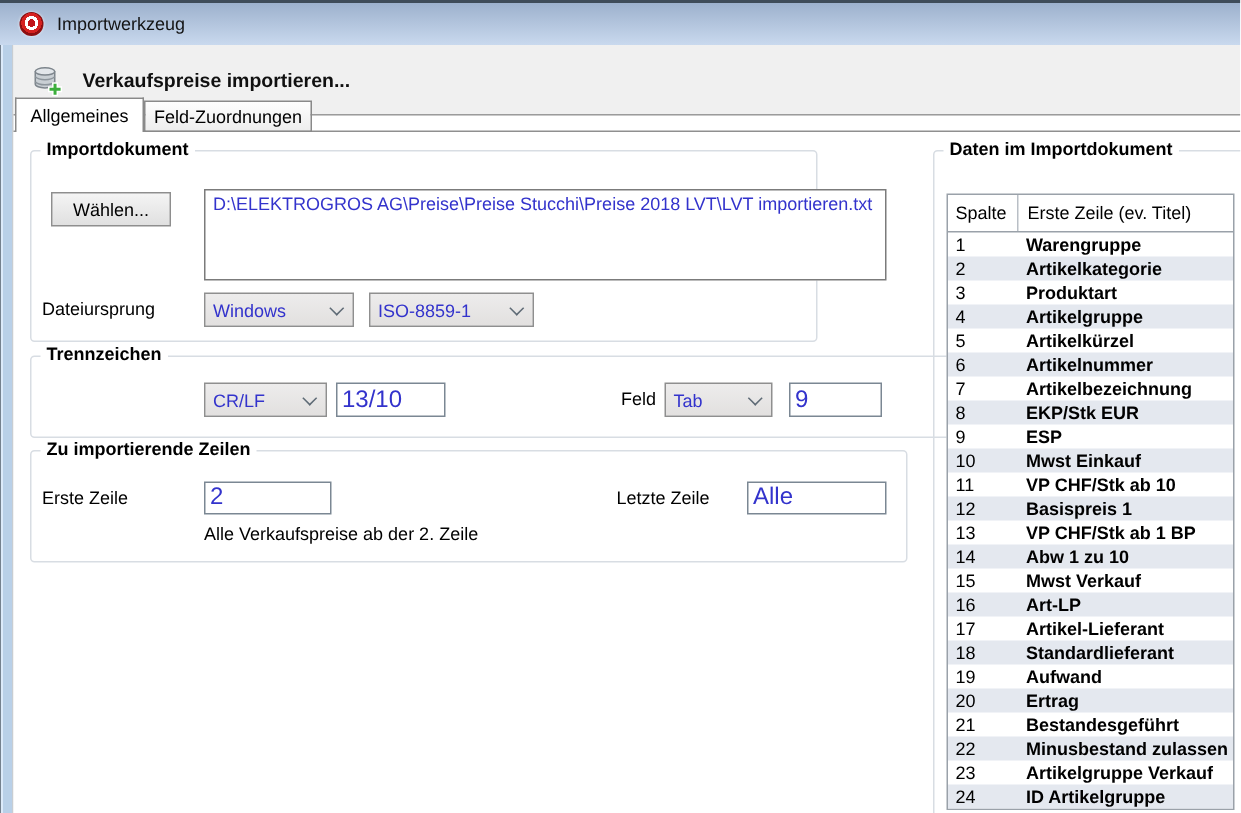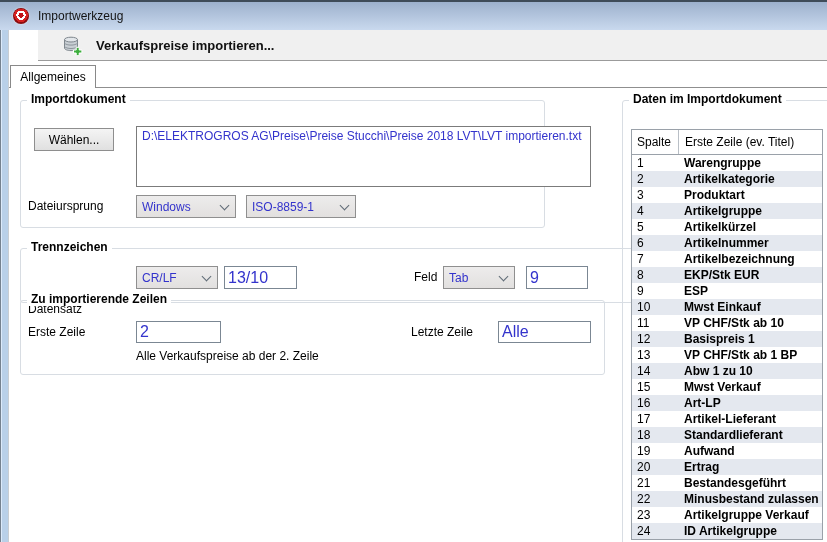--- a/index.html
+++ b/index.html
@@ -21,23 +21,23 @@
       #c01318 0 2.6px, #ffffff 2.6px 4.6px, #d5201f 4.6px 6.8px, #8d0e10 6.8px 8px);
     box-shadow:0 0 2px rgba(255,255,255,.8);
   }
   .titlebar-text { color:#141414; }
   .frame-left {
     position:absolute; top:30px; left:0; bottom:0; width:9px;
     background:linear-gradient(90deg,#75818e 0 1px,#dceafa 1px 2px,#b9d0e8 2px 8px,#c8cdd2 8px 9px);
   }
   
   .toolbar {
-    position:absolute; top:30px; left:9px; right:0; height:31px; box-sizing:border-box;
+    position:absolute; top:30px; left:9px; right:0; height:47px; box-sizing:border-box;
     background:#f0f0f0; border-bottom:1px solid #9b9b9b;
-    display:flex; align-items:center; padding-left:24px; gap:11px;margin-left:29px;
+    display:flex; align-items:center; padding-left:12px; gap:11px;
   }
   .toolbar-title { font-weight:bold; font-size:13px; color:#101010; }
   
   .tab-baseline { position:absolute; top:87px; left:9px; right:0; height:1px; background:#8f8f8f; z-index:1; }
   .tab { position:absolute; box-sizing:border-box; border:1px solid #898989; display:flex; align-items:center; justify-content:center; cursor:default; }
   .tab.active { left:10px; top:65px; width:86px; height:23px; background:#fff; border-bottom:none; z-index:3; }
   .tab.inactive { left:96px; top:67px; width:112px; height:21px; background:linear-gradient(#fdfdfd,#ededed); z-index:2; }
   
   .content { position:absolute; top:88px; left:9px; right:0; bottom:0; background:#fff; }
   .group {
@@ -106,39 +106,40 @@
         <path d="M2.5 8.2 c1.2 1.2 3.6 1.9 6.5 1.9 s5.3 -.7 6.5 -1.9" fill="none" stroke="#8d959c"></path>
         <path d="M2.5 11.6 c1.2 1.2 3.6 1.9 6.5 1.9 s5.3 -.7 6.5 -1.9" fill="none" stroke="#8d959c"></path>
         <path d="M14.2 12.3 h3 v2.7 h2.7 v3 h-2.7 v2.7 h-3 v-2.7 h-2.7 v-3 h2.7 z" fill="#3cae3c" stroke="#ffffff" stroke-width="1"></path>
       </svg>
     </span>
     <span class="toolbar-title">Verkaufspreise importieren...</span>
   </div>
 
   <div class="tab-baseline"></div>
   <div class="tab active">Allgemeines</div>
+  <div class="tab inactive">Feld-Zuordnungen</div>
 
   <div class="content">
 
     <div class="group" style="left:11px; top:12px; width:525px; height:128px;">
       <span class="group-title">Importdokument</span>
       <div class="btn" style="left:13px; top:27px; width:80px;">Wählen...</div>
       <div class="filebox" style="left:115px; top:25px; width:455px; height:61px;">D:\ELEKTROGROS AG\Preise\Preise Stucchi\Preise 2018 LVT\LVT importieren.txt</div>
       <span class="lbl" style="left:7px; top:98px;">Dateiursprung</span>
       <div class="combo" style="left:115px; top:94px; width:100px;">
         <span>Windows</span>
         <span class="chev"></span>
       </div>
       <div class="combo" style="left:225px; top:94px; width:110px;">
         <span>ISO-8859-1</span>
         <span class="chev"></span>
       </div>
     </div>
 
-    <div class="group" style="left:11px; top:160px; width:634px; height:55px;">
+    <div class="group" style="left:11px; top:149px; width:634px; height:55px;">
       <span class="group-title">Trennzeichen</span>
       <span class="lbl" style="left:7px; top:21px;margin-top:32px;">Datensatz</span>
       <div class="combo" style="left:115px; top:17px; width:82px;">
         <span>CR/LF</span>
         <span class="chev"></span>
       </div>
       <input class="txt" style="left: 203px; top: 17px; width: 73px;" value="13/10">
       <span class="lbl" style="left:393px; top:21px;">Feld</span>
       <div class="combo" style="left:422px; top:17px; width:72px;">
         <span>Tab</span>

